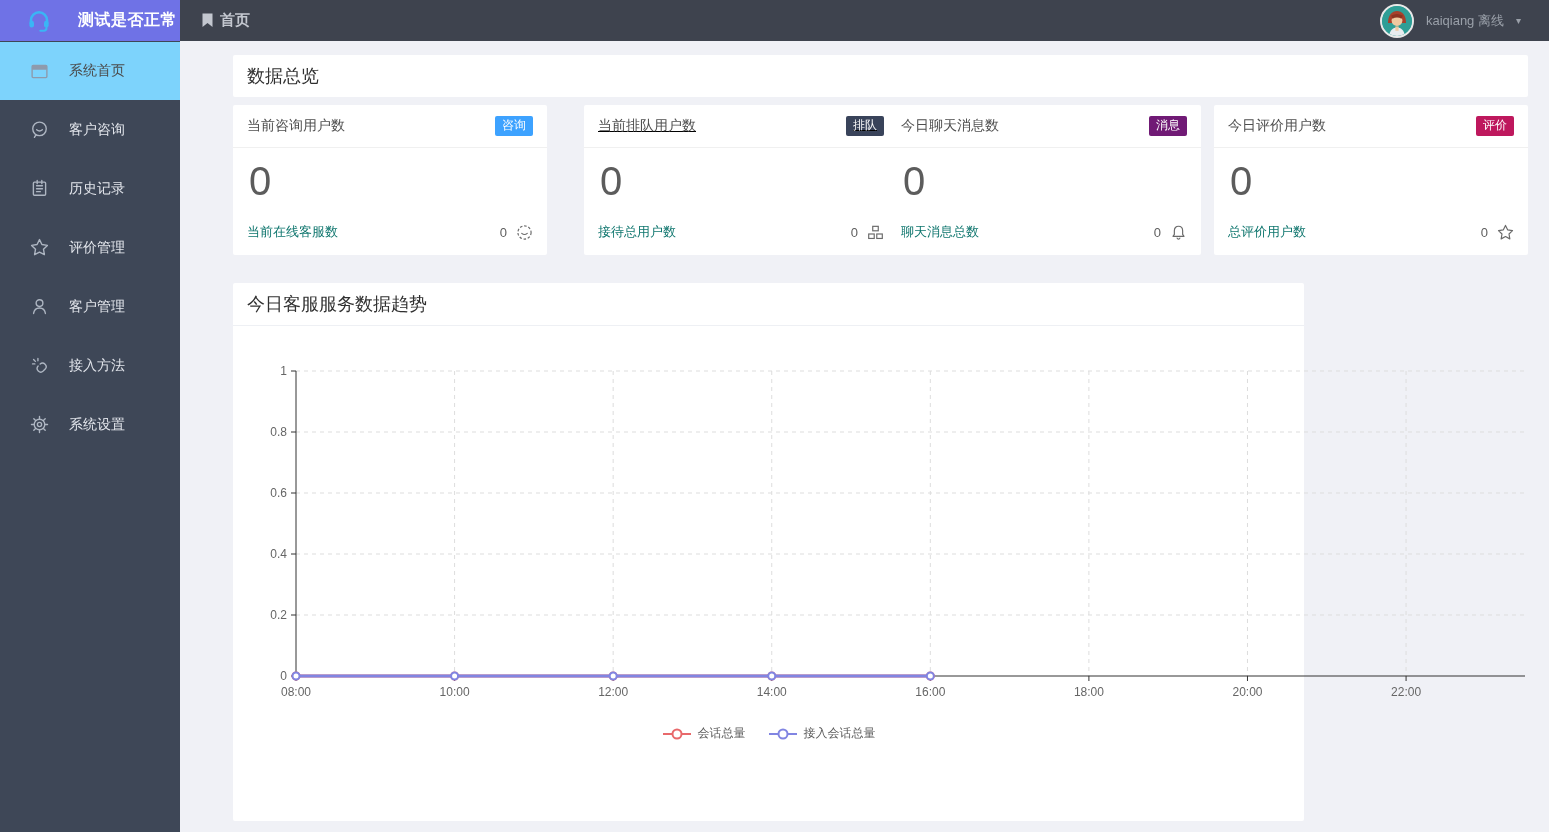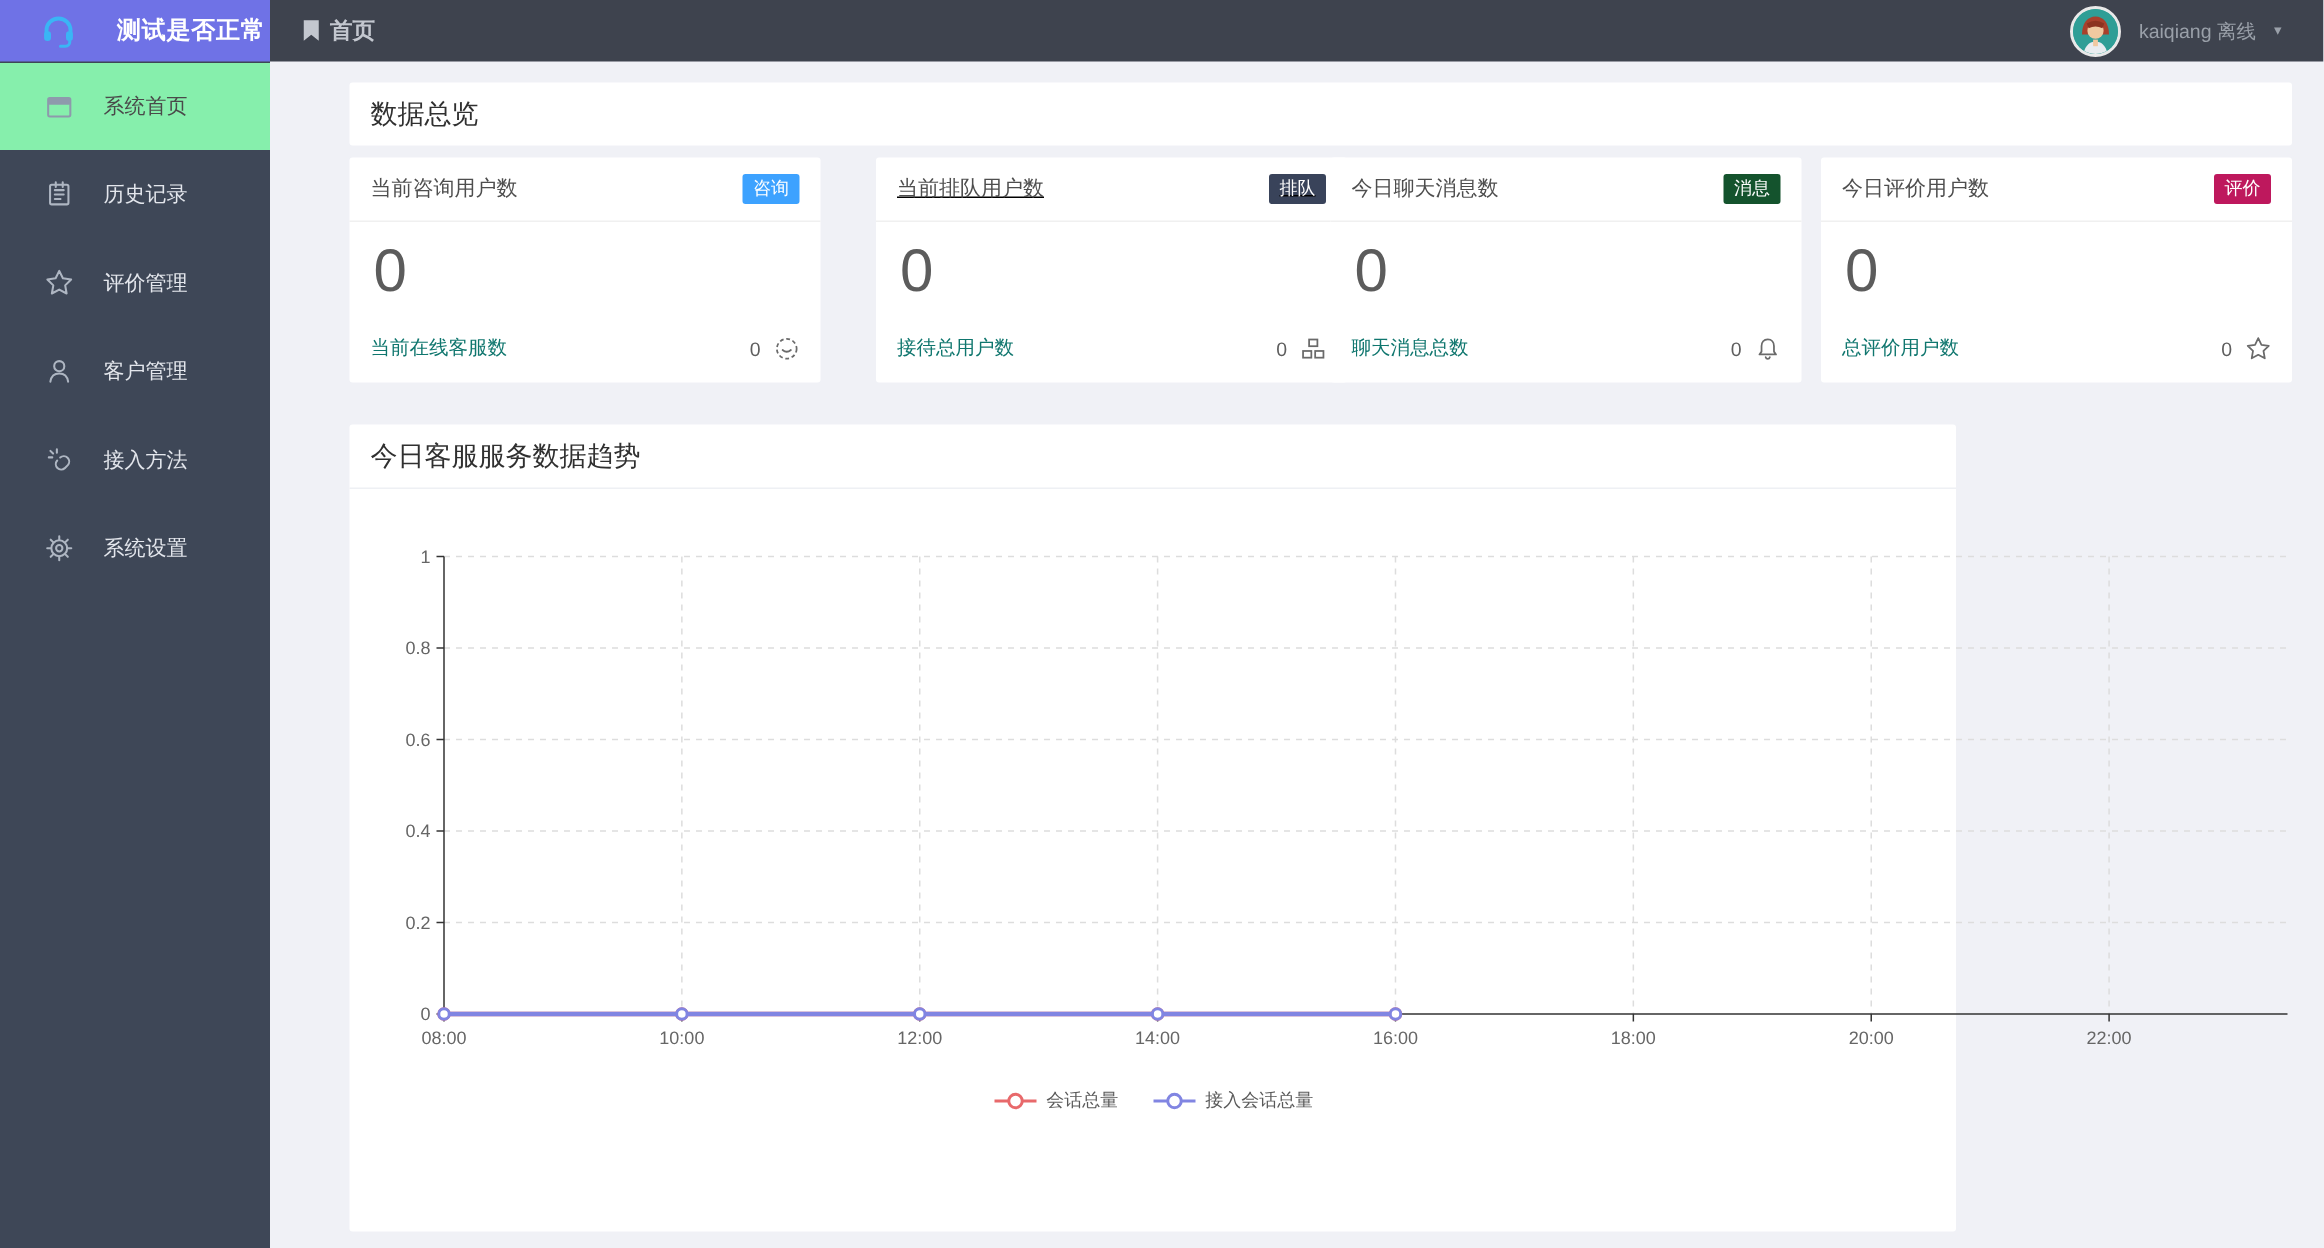--- a/index.html
+++ b/index.html
@@ -7,21 +7,21 @@
   body { font-family:"Liberation Sans","DejaVu Sans",sans-serif; background:#f0f1f6; position:relative; }
 
   
   .sidebar { position:absolute; left:0; top:0; width:180px; height:832px; background:#3e4757; z-index:5; }
   .logo { position:absolute; left:0; top:0; width:180px; height:41px; background:#6f72e6;
           display:flex; align-items:center; padding-left:26px; gap:26px; }
   .logo-title { color:#fff; font-size:16px; font-weight:600; letter-spacing:.5px; }
   .menu { position:absolute; top:42px; left:0; width:180px; }
   .side-item { height:59px; display:flex; align-items:center; padding-left:29px; cursor:pointer; color:#aeb6c2; }
   .side-item .si-label { color:#e3e6ec; font-size:14px; margin-left:20px; }
-  .side-item.active { background:#86efac; height:58px; color:#8e9aac; }
+  .side-item.active { background:#7dd3fc; height:58px; color:#8e9aac; }
   .side-item.active .si-label { color:#4a4a4a; }
   .si-icon { width:20px; height:20px; display:flex; align-items:center; justify-content:center; }
 
   
   .topbar { position:absolute; left:180px; top:0; right:0; height:41px; background:#3e434e; }
   .page-tab { position:absolute; left:21px; top:0; height:41px; display:flex; align-items:center; gap:6px;
               color:#c3c7cf; font-size:15px; font-weight:600; cursor:pointer; }
   .user { position:absolute; right:28px; top:0; height:41px; display:flex; align-items:center; gap:12px; cursor:pointer; }
   .avatar { width:34px; height:34px; border-radius:50%; border:2px solid #e9e9e9; overflow:hidden; background:#2f9e96; display:block; }
   .uname { color:#9aa0a9; font-size:13px; }
@@ -73,20 +73,30 @@
         <svg width="19" height="19" viewBox="0 0 18 18">
             <rect x="2" y="3.2" width="14" height="11.6" rx="1" fill="none" stroke="currentColor" stroke-width="1.3"></rect>
             <rect x="2" y="3.2" width="14" height="4.2" rx="1" fill="currentColor"></rect>
           </svg>
       </span>
       <span class="si-label">系统首页</span>
     </div>
     <div class="side-item">
       <span class="si-icon">
         <svg width="19" height="19" viewBox="0 0 18 18" fill="none" stroke="currentColor" stroke-width="1.3">
+            <circle cx="9" cy="8.4" r="6.4"></circle>
+            <path d="M6.3 9.2q2.7 2.3 5.4 0" stroke-linecap="round"></path>
+            <path d="M5.6 14.1 4.2 16.4" stroke-linecap="round"></path>
+          </svg>
+      </span>
+      <span class="si-label">客户咨询</span>
+    </div>
+    <div class="side-item">
+      <span class="si-icon">
+        <svg width="19" height="19" viewBox="0 0 18 18" fill="none" stroke="currentColor" stroke-width="1.3">
             <rect x="3.2" y="3" width="11.6" height="12.4" rx="1"></rect>
             <path d="M6.2 6.4h5.6M6.2 9.2h5.6M6.2 12h3.6" stroke-linecap="round"></path>
             <path d="M6.8 1.4v3M11.2 1.4v3" stroke-linecap="round"></path>
           </svg>
       </span>
       <span class="si-label">历史记录</span>
     </div>
     <div class="side-item">
       <span class="si-icon">
         <svg width="19" height="19" viewBox="0 0 18 18" fill="none" stroke="currentColor" stroke-width="1.3" stroke-linejoin="round">
@@ -192,21 +202,21 @@
             <rect x="9.2" y="9.4" width="5.2" height="4.2"></rect>
           </svg>
       </span>
     </span>
   </div>
 </div>
 
 <div class="panel stat-card" style="left:887px;">
   <div class="sc-head">
     <span class="sc-title">今日聊天消息数</span>
-    <span class="badge" style="background-color: #14532d; text-align: center;">消息</span>
+    <span class="badge" style="background-color: #701a75; text-align: center;">消息</span>
   </div>
   <div class="sc-value">0</div>
   <div class="sc-foot">
     <span class="sc-foot-label">聊天消息总数</span>
     <span class="sc-foot-right">
       <span>0</span>
       <span class="fi">
         <svg width="17" height="17" viewBox="0 0 16 16" fill="none" stroke="currentColor" stroke-width="1.1" stroke-linejoin="round">
             <path d="M8 2.1c-2.5 0-3.9 1.8-3.9 4.2v3.5L2.8 11.6h10.4L11.9 9.8V6.3c0-2.4-1.4-4.2-3.9-4.2z"></path>
             <path d="M6.7 13.3a1.35 1.35 0 0 0 2.6 0" stroke-linecap="round"></path>

